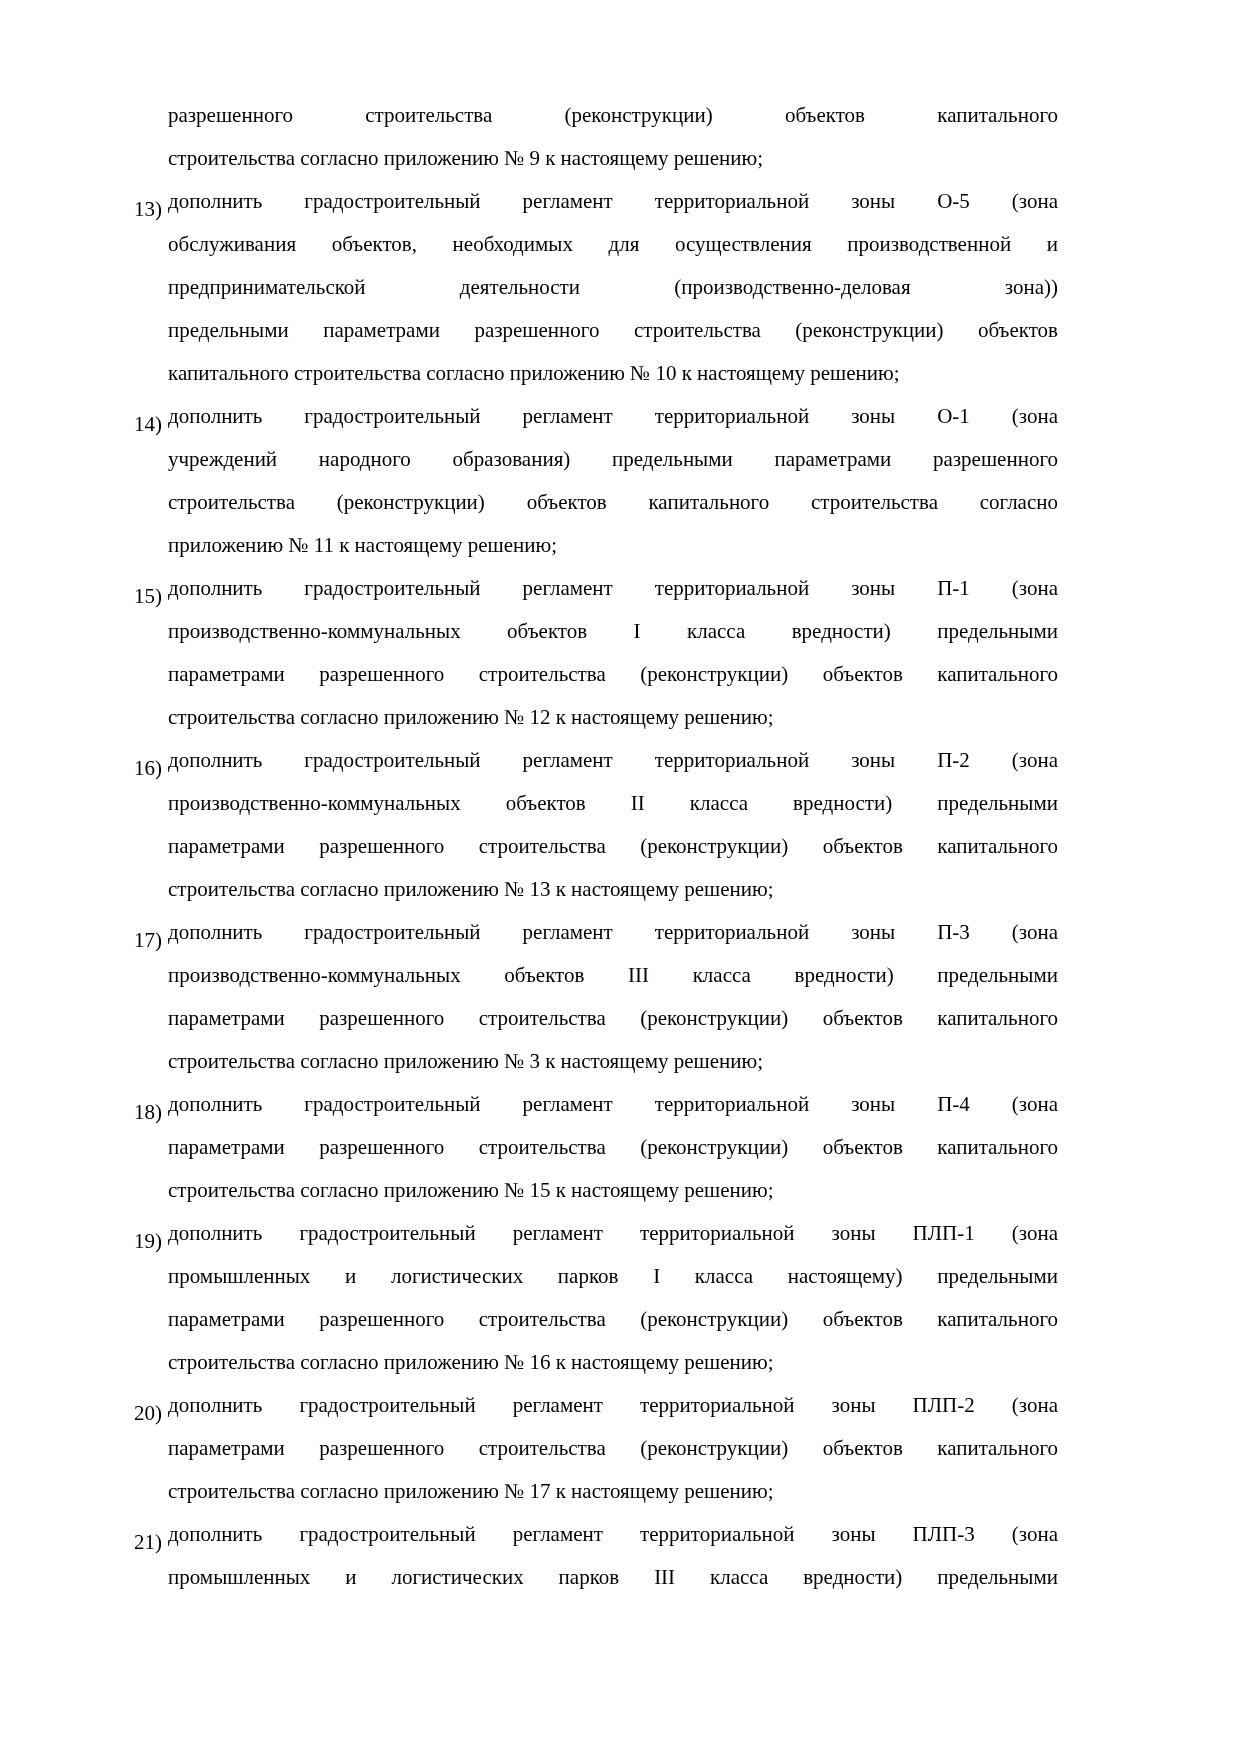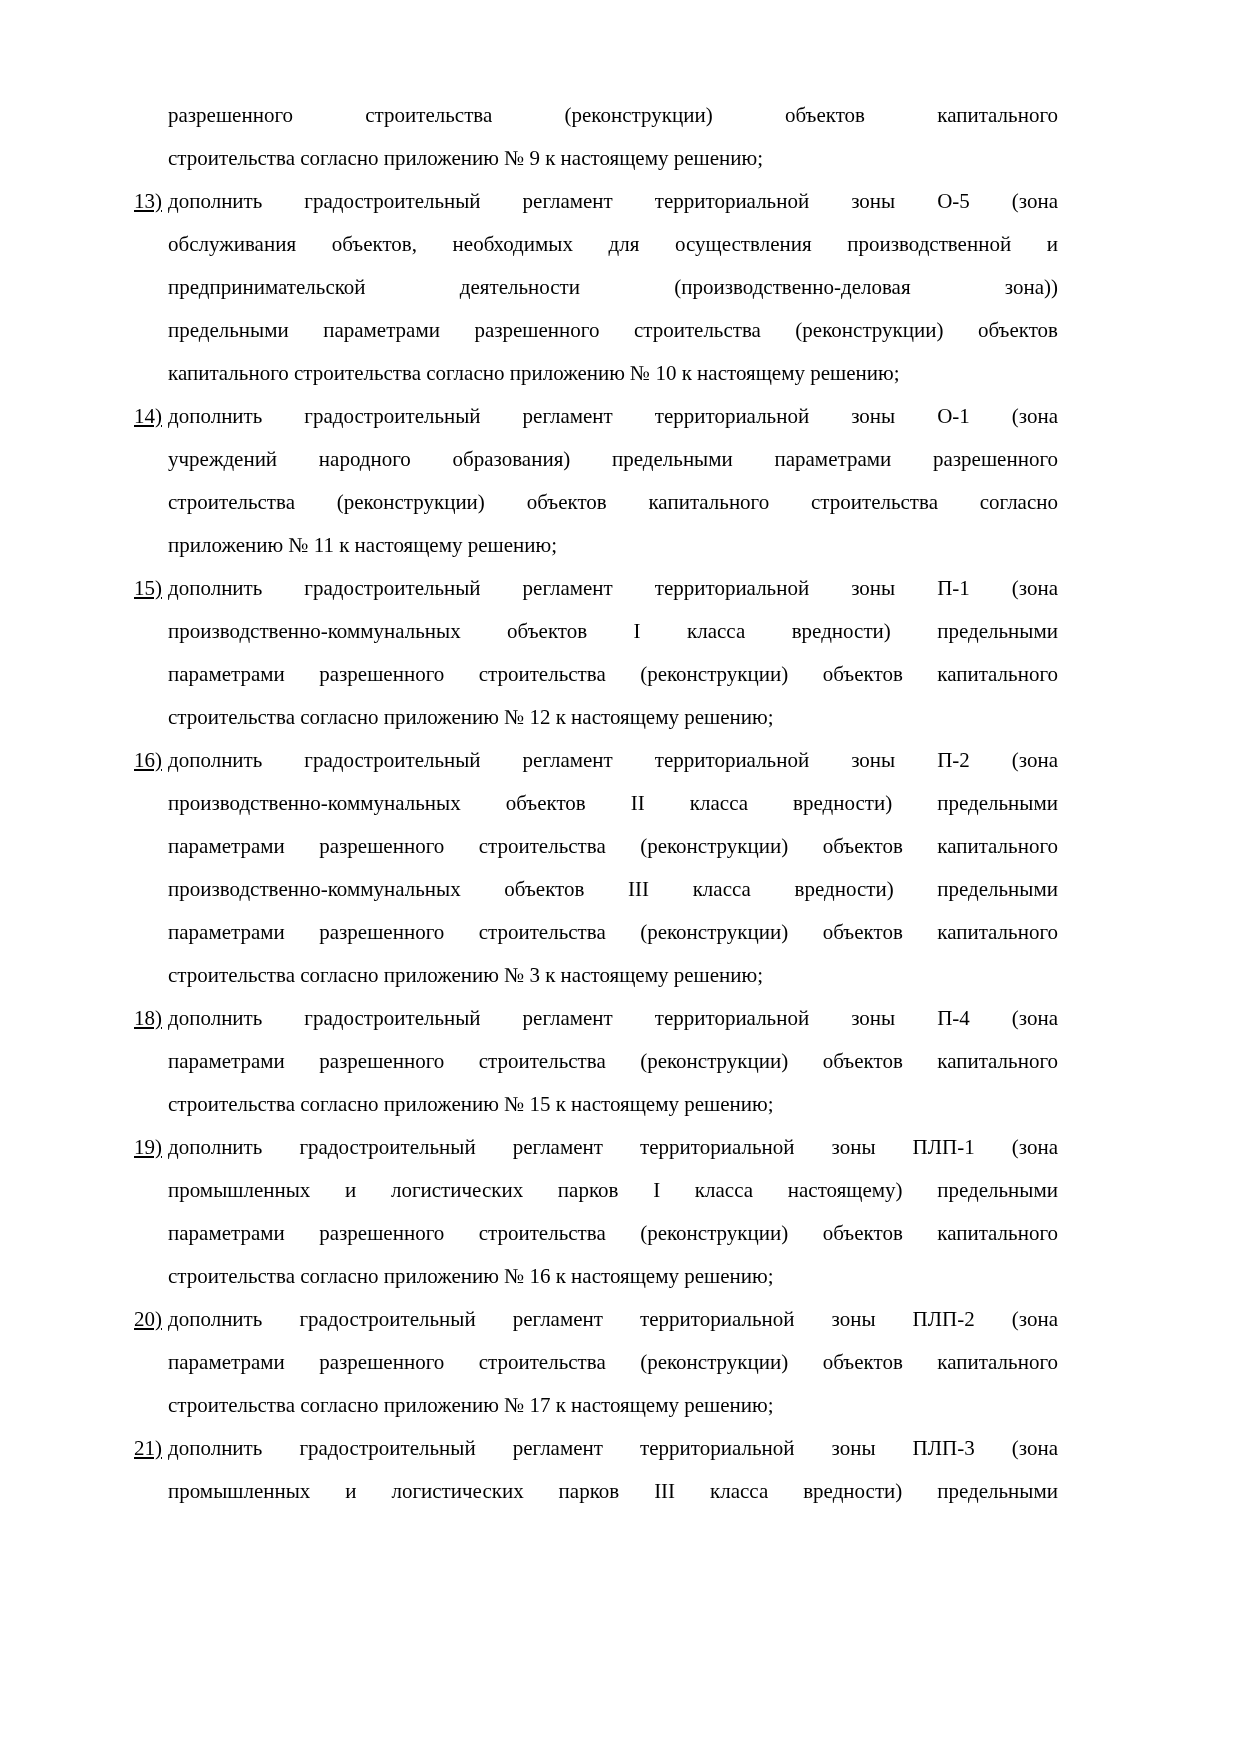--- a/index.html
+++ b/index.html
@@ -32,23 +32,22 @@
     text-align-last: left;
     overflow: visible;
     white-space: normal;
   }
   .line.justify {
     text-align-last: justify;
   }
   .num {
     position: absolute;
     left: -34px;
-    top: 0;
+    top: 8px;
     white-space: nowrap;
-    text-decoration: underline;
   }
 </style>
 </head>
 <body>
 
 <div class="page">
   <div class="text-block" id="text-block">
       <div class="line justify"><span>разрешенного строительства (реконструкции) объектов капитального</span></div>
       <div class="line"><span>строительства согласно приложению № 9 к настоящему решению;</span></div>
       <div class="line justify"><span class="num">13)</span><span>дополнить градостроительный регламент территориальной зоны О-5 (зона</span></div>
@@ -60,20 +59,22 @@
       <div class="line justify"><span>учреждений народного образования) предельными параметрами разрешенного</span></div>
       <div class="line justify"><span>строительства (реконструкции) объектов капитального строительства согласно</span></div>
       <div class="line"><span>приложению № 11 к настоящему решению;</span></div>
       <div class="line justify"><span class="num">15)</span><span>дополнить градостроительный регламент территориальной зоны П-1 (зона</span></div>
       <div class="line justify"><span>производственно-коммунальных объектов I класса вредности) предельными</span></div>
       <div class="line justify"><span>параметрами разрешенного строительства (реконструкции) объектов капитального</span></div>
       <div class="line"><span>строительства согласно приложению № 12 к настоящему решению;</span></div>
       <div class="line justify"><span class="num">16)</span><span>дополнить градостроительный регламент территориальной зоны П-2 (зона</span></div>
       <div class="line justify"><span>производственно-коммунальных объектов II класса вредности) предельными</span></div>
       <div class="line justify"><span>параметрами разрешенного строительства (реконструкции) объектов капитального</span></div>
+      <div class="line"><span>строительства согласно приложению № 13 к настоящему решению;</span></div>
+      <div class="line justify"><span class="num">17)</span><span>дополнить градостроительный регламент территориальной зоны П-3 (зона</span></div>
       <div class="line justify"><span>производственно-коммунальных объектов III класса вредности) предельными</span></div>
       <div class="line justify"><span>параметрами разрешенного строительства (реконструкции) объектов капитального</span></div>
       <div class="line"><span>строительства согласно приложению № 3 к настоящему решению;</span></div>
       <div class="line justify"><span class="num">18)</span><span>дополнить градостроительный регламент территориальной зоны П-4 (зона</span></div>
       <div class="line justify"><span>параметрами разрешенного строительства (реконструкции) объектов капитального</span></div>
       <div class="line"><span>строительства согласно приложению № 15 к настоящему решению;</span></div>
       <div class="line justify"><span class="num">19)</span><span>дополнить градостроительный регламент территориальной зоны ПЛП-1 (зона</span></div>
       <div class="line justify"><span>промышленных и логистических парков I класса настоящему) предельными</span></div>
       <div class="line justify"><span>параметрами разрешенного строительства (реконструкции) объектов капитального</span></div>
       <div class="line"><span>строительства согласно приложению № 16 к настоящему решению;</span></div>

